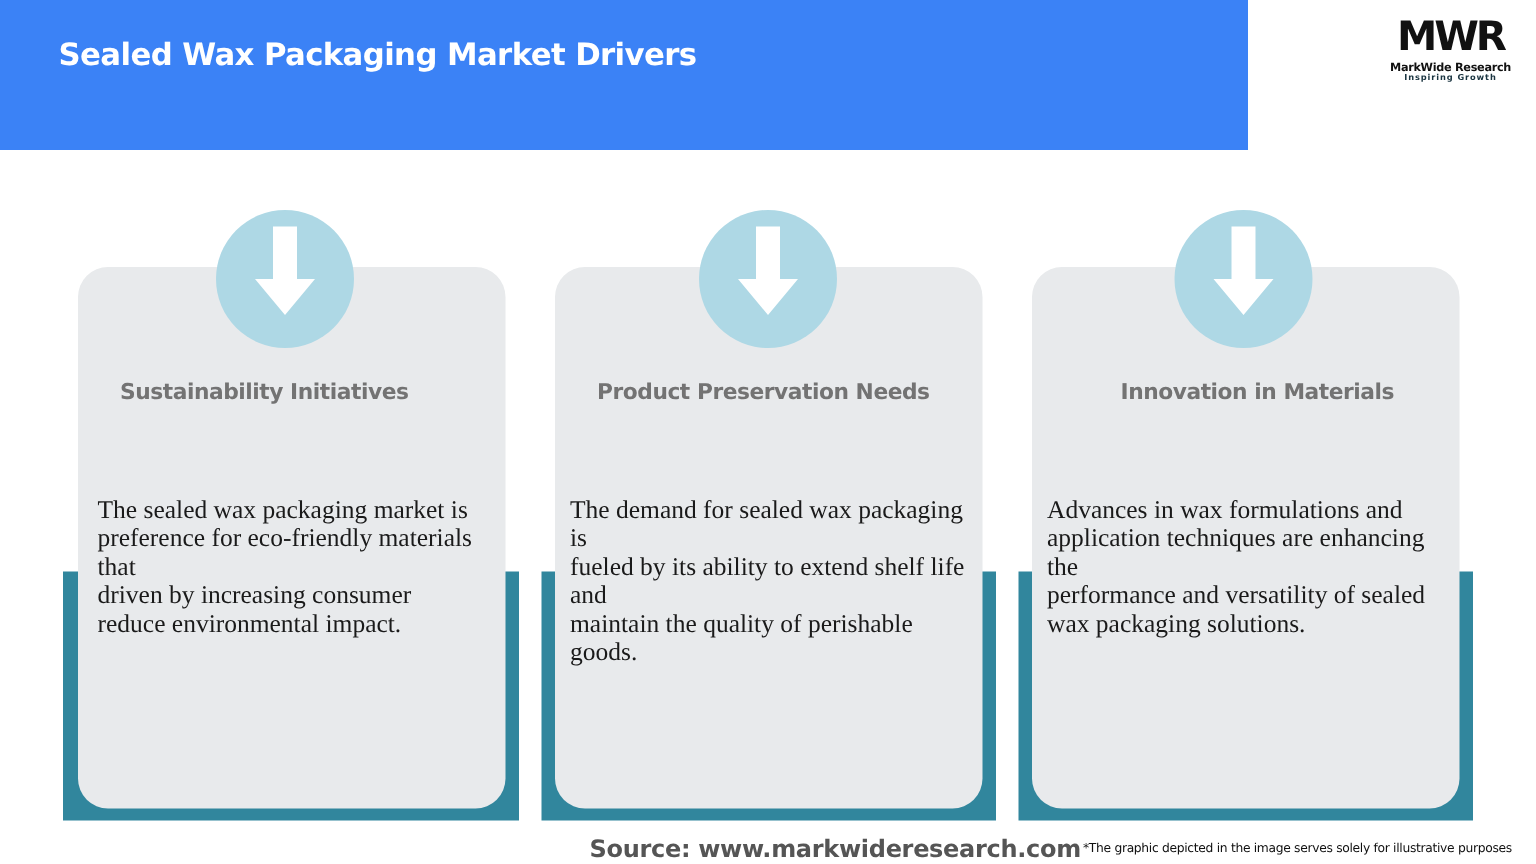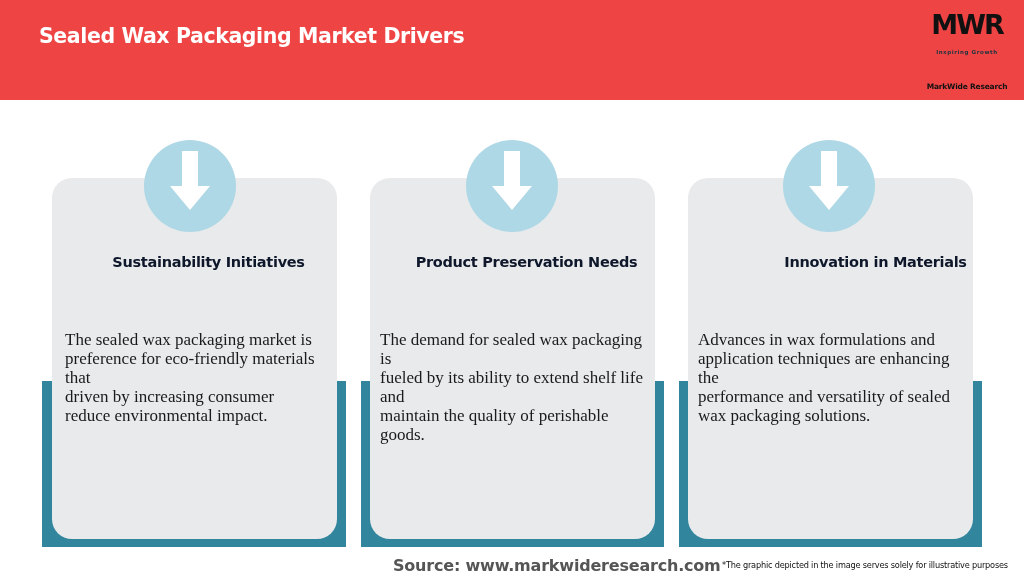--- a/index.html
+++ b/index.html
@@ -1,60 +1,60 @@
 <!DOCTYPE html>
 <html><head>
   <meta charset="utf-8">
   <style>
     * { margin: 0; padding: 0; box-sizing: border-box; }
     html, body { width: 1024px; height: 576px; overflow: hidden; background: #ffffff; }
     body { position: relative; font-family: "Liberation Sans", sans-serif; }
 
     .header {
-      position: absolute; left: 0; top: 0; width: 1024px; height: 100px;
-      background: #ef4444;
+      position: absolute; left: 0; top: 0; width: 832px; height: 100px;
+      background: #3b82f6;
     }
     .header-title {
       position: absolute; left: 39px; top: 24px;
       font-family: "DejaVu Sans", sans-serif; font-weight: bold;
       font-size: 20.5px; color: #ffffff; letter-spacing: -0.4px;
     }
     .logo { position: absolute; left: 922px; top: 10px; width: 90px; height: 48px; }
     .logo-mark {
       position: absolute; left: 0; top: 0; width: 90px; text-align: center;
       font-family: "DejaVu Sans", sans-serif; font-weight: bold; 
       font-size: 27px; color: #111111; letter-spacing: -2px; line-height: 30px;
     }
     .logo-name {
       position: absolute; left: 0; top: 30px; width: 90px; text-align: center;
       font-family: "DejaVu Sans", sans-serif; font-weight: bold;
-      font-size: 7.5px; color: #111111; line-height: 9px; letter-spacing: -0.2px; margin-top: 42px;
+      font-size: 7.5px; color: #111111; line-height: 9px; letter-spacing: -0.2px;
     }
     .logo-tag {
       position: absolute; left: 0; top: 39px; width: 90px; text-align: center;
       font-family: "DejaVu Sans", sans-serif; font-weight: bold;
       font-size: 5.5px; color: #1a3440; line-height: 7px; letter-spacing: 0.6px;
     }
     .card-back {
       position: absolute; top: 381px; height: 166px;
       background: #31869d;
     }
     .card {
       position: absolute; top: 178px; height: 361px;
       background: #e8eaec; border-radius: 20px;
     }
     .circle {
       position: absolute; top: 140px; width: 92px; height: 92px;
       border-radius: 50%; background: #aed8e5;
     }
     .circle svg { position: absolute; left: 0; top: 0; width: 92px; height: 92px; }
     .card-title {
-      position: absolute; top: 252px; text-align: center;
+      position: absolute; top: 252px; 
       font-family: "DejaVu Sans", sans-serif; font-weight: bold;
-      font-size: 14.5px; color: #0f172a; letter-spacing: -0.3px; line-height: 20px; padding-left: 28px;
+      font-size: 14.5px; color: #737373; letter-spacing: -0.3px; line-height: 20px; padding-left: 28px;
     }
     .card-text {
       position: absolute; top: 330px;
       font-family: Liberation Serif, serif;
       font-size: 17px; color: #1a1a1a; line-height: 19px;
     }
 
     .source {
       position: absolute; left: 393px; top: 556px;
       font-family: "DejaVu Sans", sans-serif; font-weight: bold;

